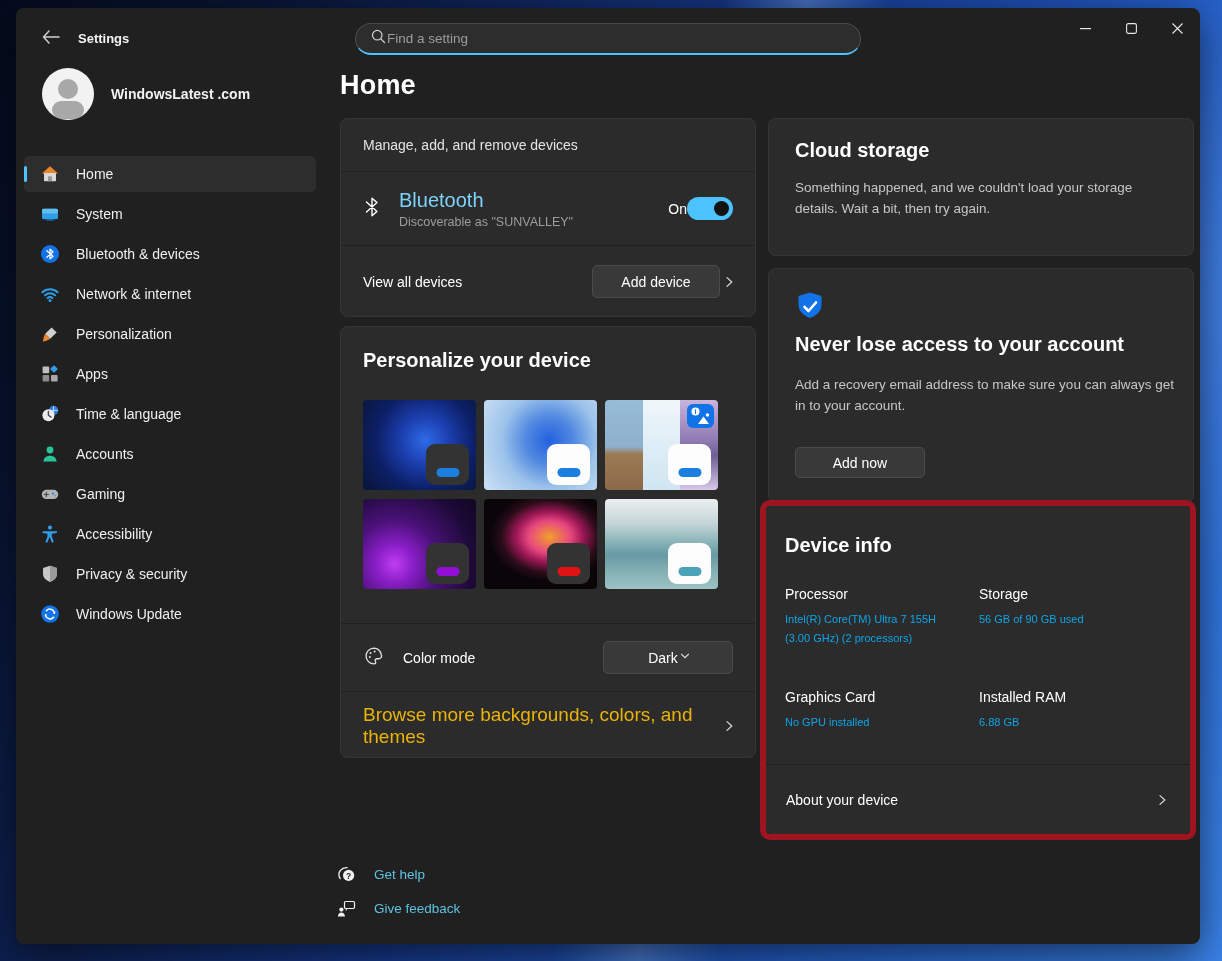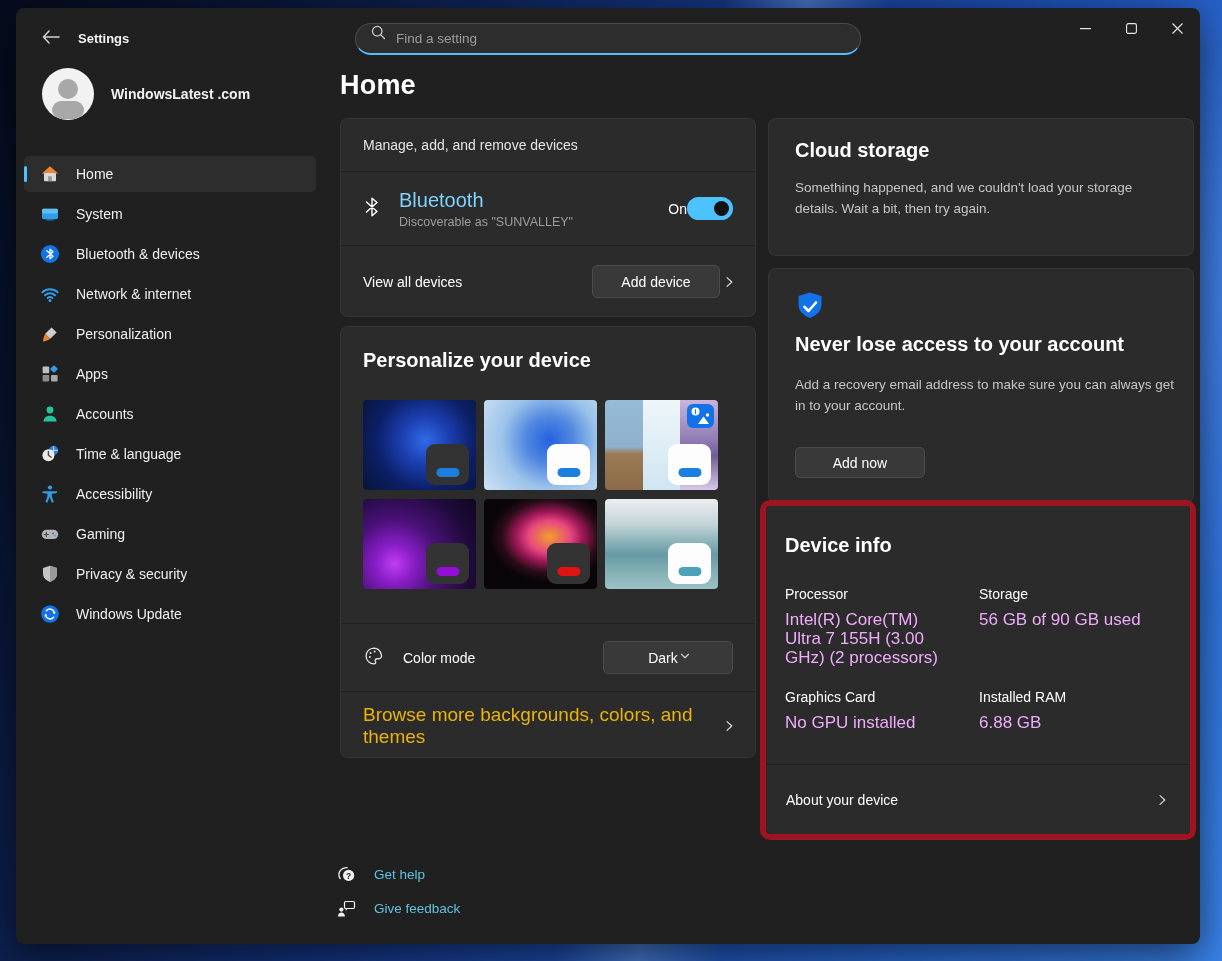--- a/index.html
+++ b/index.html
@@ -19,21 +19,21 @@
     background:#202020; border-radius:8px; box-shadow:0 12px 40px rgba(0,0,0,.6);
     overflow:hidden;
   }
 
   
   .back-btn{ position:absolute; left:22px; top:20px; width:26px; height:22px; display:flex; align-items:center; justify-content:center; border-radius:4px; }
   .app-title{ position:absolute; left:62px; top:23px; font-size:13px; font-weight:700; color:#f2f2f2; }
   .searchbox{
     position:absolute; left:339px; top:15px; width:506px; height:32px;
     background:#2d2d2d; border:1px solid #4a4a4a; border-bottom:2px solid #4cc2ff;
-    border-radius:16px; display:flex; gap:9px; padding:0 14px;
+    border-radius:16px; display:flex; align-items:center; padding:0 14px;
   }
   .searchbox input{
     background:transparent; border:none; outline:none; color:#e8e8e8; font-size:13.5px; width:100%;
     font-family:"Liberation Sans","DejaVu Sans",sans-serif;
   }
   .searchbox input::placeholder{ color:#9d9d9d; }
   .win-controls{ position:absolute; right:0; top:0; display:flex; }
   .win-controls .wc{ width:46px; height:40px; display:flex; align-items:center; justify-content:center; }
 
   
@@ -112,21 +112,21 @@
   .card-body{ position:absolute; left:26px; font-size:13.5px; color:#c6c6c6; line-height:1.58; }
   .acct-card{ left:752px; top:260px; width:426px; height:235px; }
   .shield{ position:absolute; left:26px; top:22px; }
   .addnow-btn{ position:absolute; left:26px; top:178px; width:130px; height:31px; }
 
   
   .redbox{ position:absolute; left:744px; top:492px; width:436px; height:340px; border:6px solid #9e1421; border-radius:10px; }
   .di-card{ position:absolute; inset:0; background:#2b2b2b; border-radius:5px; }
   .di-title{ position:absolute; left:19px; top:28px; font-size:20px; font-weight:700; }
   .di-label{ position:absolute; font-size:14px; color:#fff; }
-  .di-value{ position:absolute; font-size:17px; color:#f0abfc; line-height:19px; }
+  .di-value{ position:absolute; font-size:11px; color:#0ea5e9; line-height:19px; }
   .di-div{ position:absolute; left:0; top:258px; width:100%; height:1px; background:#202020; }
   .about-row{ position:absolute; left:0; top:259px; width:100%; height:69px; display:flex; align-items:center; padding:0 20px; }
   .about-label{ font-size:14px; color:#fff; }
   .about-row .chev{ margin-left:auto; }
 </style>
 </head>
 <body>
 
 <div class="desktop"></div>
 
@@ -235,56 +235,56 @@
             <rect x="2.6" y="11" width="6.6" height="6.6" rx="1" fill="#8d8d8d"></rect>
             <rect x="11" y="11" width="6.6" height="6.6" rx="1" fill="#a9a9a9"></rect>
             <rect x="11.2" y="2.2" width="5.6" height="5.6" rx="1" fill="#2f9de8" transform="rotate(45 14 5)"></rect>
           </svg>
         </span>
       <span class="nlabel">Apps</span>
     </div>
     <div class="nav-item">
       <span class="nicon">
           <svg width="20" height="20" viewBox="0 0 20 20">
-            <circle cx="10" cy="6" r="3.4" fill="#27c49c"></circle>
-            <path d="M3.4 17.6c.4-3.7 3-5.8 6.6-5.8s6.2 2.1 6.6 5.8z" fill="#27c49c"></path>
-          </svg>
-        </span>
-      <span class="nlabel">Accounts</span>
-    </div>
-    <div class="nav-item">
-      <span class="nicon">
-          <svg width="20" height="20" viewBox="0 0 20 20">
             <circle cx="13.6" cy="6.4" r="4.6" fill="#2f7fe0"></circle>
             <path d="M9.4 6.4h8.4M13.6 2.2v8.4" stroke="#cfe4ff" stroke-width="0.9"></path>
             <circle cx="8.4" cy="11.2" r="6" fill="#ececec"></circle>
             <path d="M8.4 7.4v3.8l2.7 1.9" stroke="#4a4a4a" stroke-width="1.4" fill="none" stroke-linecap="round"></path>
           </svg>
         </span>
       <span class="nlabel">Time &amp; language</span>
     </div>
     <div class="nav-item">
       <span class="nicon">
-          <svg width="20" height="20" viewBox="0 0 20 20" fill="#2f9de8">
-            <circle cx="10" cy="3.6" r="2.1"></circle>
-            <path d="M2.8 7.2h14.4l-.4 1.9-5 .7v2.8l2 5.4-1.9.8-2.1-5.5h-.4l-2.1 5.5-1.9-.8 2-5.4V9.8l-5-.7z"></path>
-          </svg>
-        </span>
-      <span class="nlabel">Accessibility</span>
+          <svg width="20" height="20" viewBox="0 0 20 20">
+            <circle cx="10" cy="6" r="3.4" fill="#27c49c"></circle>
+            <path d="M3.4 17.6c.4-3.7 3-5.8 6.6-5.8s6.2 2.1 6.6 5.8z" fill="#27c49c"></path>
+          </svg>
+        </span>
+      <span class="nlabel">Accounts</span>
     </div>
     <div class="nav-item">
       <span class="nicon">
           <svg width="20" height="20" viewBox="0 0 20 20">
             <rect x="1.8" y="5.8" width="16.4" height="9.2" rx="4.6" fill="#b4b4b4"></rect>
             <path d="M6.3 8.4v4.2M4.2 10.5h4.2" stroke="#4a4a4a" stroke-width="1.2" stroke-linecap="round"></path>
             <circle cx="13" cy="9.4" r="1" fill="#3a6ae0"></circle>
             <circle cx="15.2" cy="11.6" r="1" fill="#3ab0e0"></circle>
           </svg>
         </span>
       <span class="nlabel">Gaming</span>
+    </div>
+    <div class="nav-item">
+      <span class="nicon">
+          <svg width="20" height="20" viewBox="0 0 20 20" fill="#2f9de8">
+            <circle cx="10" cy="3.6" r="2.1"></circle>
+            <path d="M2.8 7.2h14.4l-.4 1.9-5 .7v2.8l2 5.4-1.9.8-2.1-5.5h-.4l-2.1 5.5-1.9-.8 2-5.4V9.8l-5-.7z"></path>
+          </svg>
+        </span>
+      <span class="nlabel">Accessibility</span>
     </div>
     <div class="nav-item">
       <span class="nicon">
           <svg width="20" height="20" viewBox="0 0 20 20">
             <path d="M10 1.8 17 4v5.8c0 4-3 6.6-7 8.2-4-1.6-7-4.2-7-8.2V4z" fill="#c6c6c6"></path>
             <path d="M10 1.8 17 4v5.8c0 4-3 6.6-7 8.2z" fill="#9a9a9a"></path>
           </svg>
         </span>
       <span class="nlabel">Privacy &amp; security</span>
     </div>

